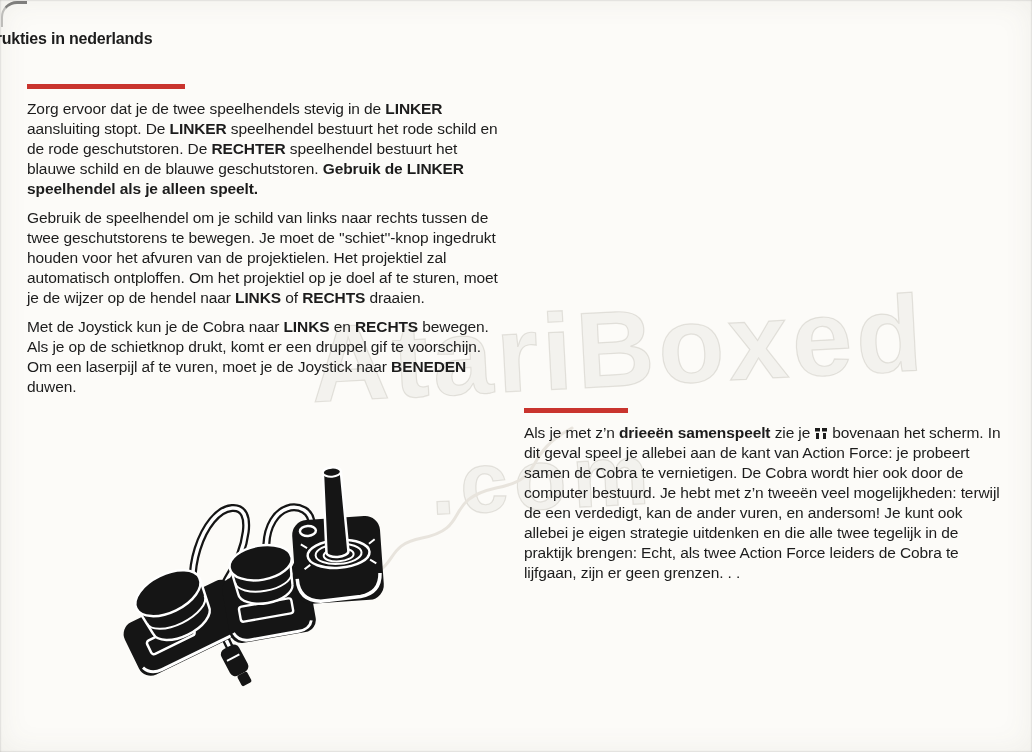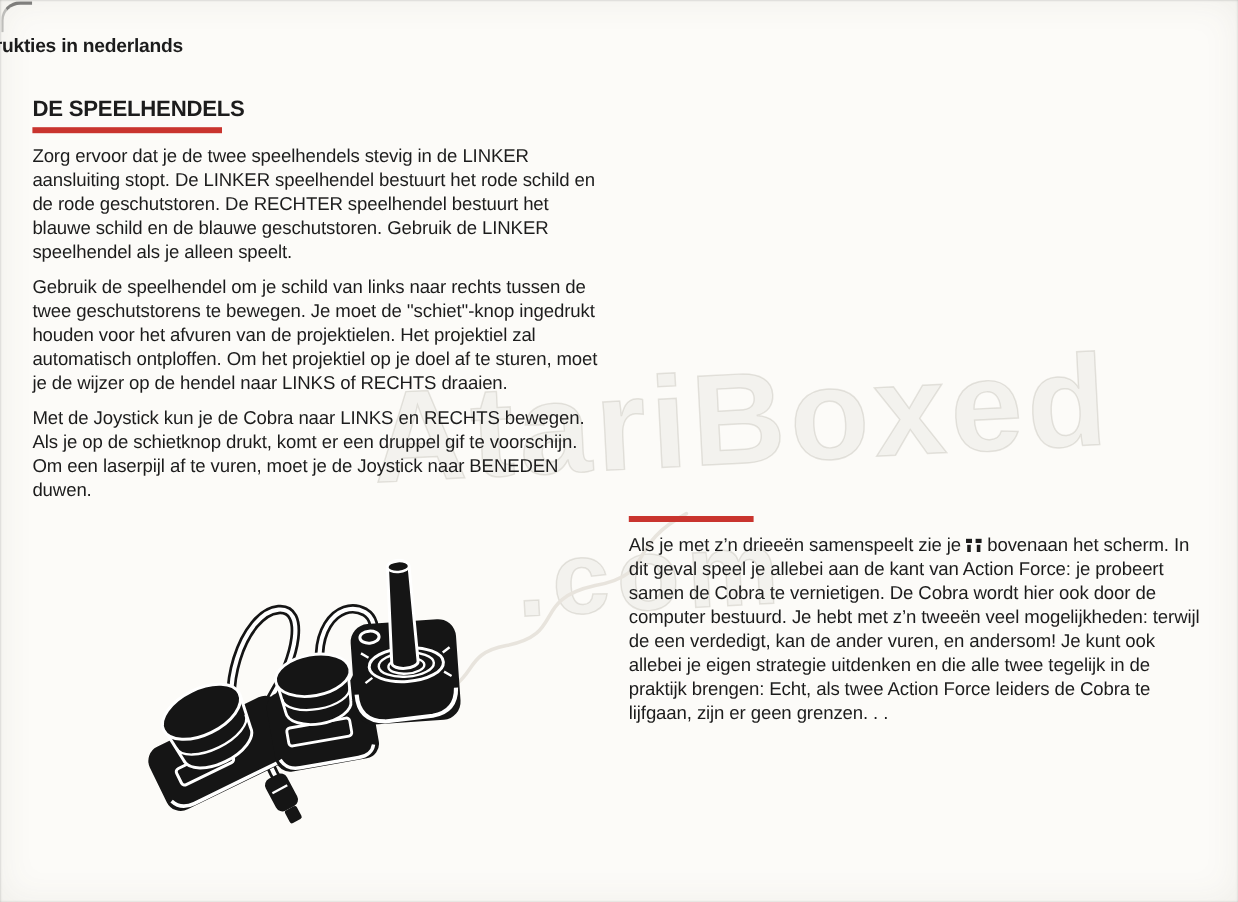--- a/index.html
+++ b/index.html
@@ -31,21 +31,21 @@
   .col{position:absolute;top:62px;}
   .col-left{left:27px;width:478px;}
   .col-right{left:524px;width:486px;top:64px;}
   .heading{
     margin:0;font-size:18.5px;font-weight:700;letter-spacing:-.2px;
   }
   .rule{height:5px;background:var(--accent-red);margin-top:4px;margin-bottom:10px;}
   .rule-left{width:158px;}
   .rule-right{width:104px;}
   .para{margin:0 0 9px 0;font-size:15.5px;line-height:20px;letter-spacing:-.1px;}
-  .para strong{font-weight:400;}
+  .para strong{font-weight:700;}
   .sprites{display:inline-flex;align-items:flex-end;gap:1.5px;vertical-align:-1px;}
   .sprite{
     display:inline-block;width:5px;height:11px;margin:0 .5px;
     background-image:linear-gradient(var(--text),var(--text)),linear-gradient(var(--text),var(--text));
     background-size:5px 3.5px,3px 6px;
     background-position:center top,center bottom;
     background-repeat:no-repeat;
   }
   .wm{
     position:absolute;font-weight:700;pointer-events:none;user-select:none;
@@ -69,21 +69,20 @@
   <div class="wm wm1">AtariBoxed</div>
   <div class="wm wm2">.com</div>
 
   <svg class="squiggle" width="300" height="190" viewBox="0 0 300 190">
     <path d="M262,8 C210,36 238,58 186,68 C132,80 162,108 112,118 C70,126 94,150 42,162" fill="none" stroke="#e8e4dd" stroke-width="3" stroke-linecap="round"></path>
   </svg>
 
   <div class="corner-note content">Instrukties in nederlands</div>
 
   <section class="col col-left content">
-    <h2 class="heading">DE SPEELHENDELS</h2>
     <div class="rule rule-left"></div>
     <div>
         <p class="para">Zorg ervoor dat je de twee speelhendels stevig in de <strong>LINKER</strong> aansluiting stopt. De <strong>LINKER</strong> speelhendel bestuurt het rode schild en de rode geschutstoren. De <strong>RECHTER</strong> speelhendel bestuurt het blauwe schild en de blauwe geschutstoren. <strong>Gebruik de LINKER speelhendel als je alleen speelt.</strong></p>
         <p class="para">Gebruik de speelhendel om je schild van links naar rechts tussen de twee geschutstorens te bewegen. Je moet de ''schiet''-knop ingedrukt houden voor het afvuren van de projektielen. Het projektiel zal automatisch ontploffen. Om het projektiel op je doel af te sturen, moet je de wijzer op de hendel naar <strong>LINKS</strong> of <strong>RECHTS</strong> draaien.</p>
         <p class="para">Met de Joystick kun je de Cobra naar <strong>LINKS</strong> en <strong>RECHTS</strong> bewegen. Als je op de schietknop drukt, komt er een druppel gif te voorschijn. Om een laserpijl af te vuren, moet je de Joystick naar <strong>BENEDEN</strong> duwen.</p>
       </div>
   </section>
 
   <section class="col col-right content">
     <div class="rule rule-right"></div>

